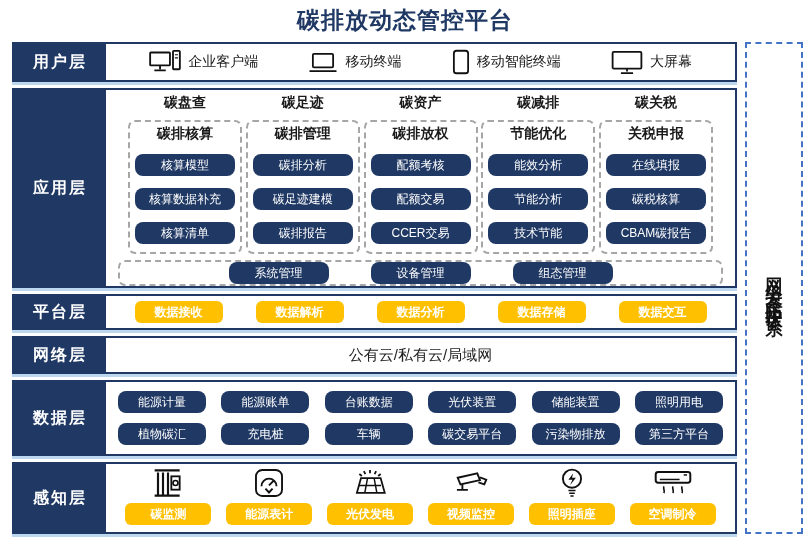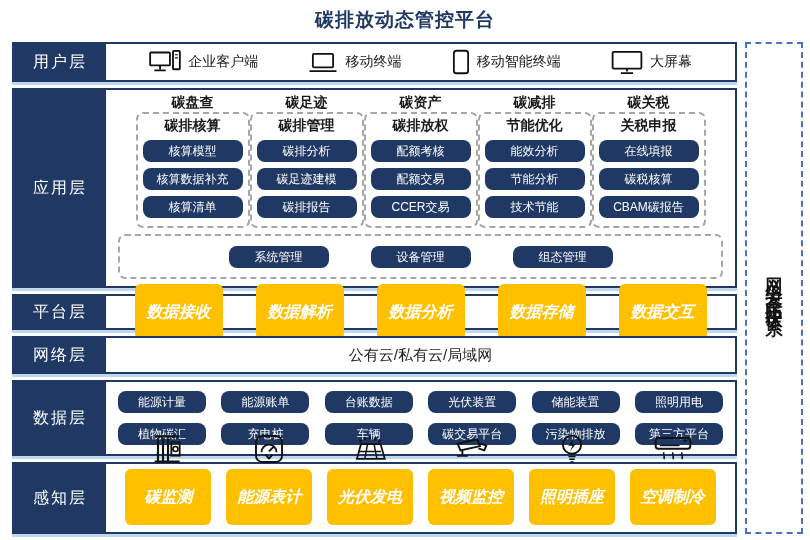--- a/index.html
+++ b/index.html
@@ -2,53 +2,53 @@
 <html style="--navy: #1F3864; --orange: #FFC000; --shadow: #BDD7EE; --dash: #A6A6A6; --panel-dash: #4472C4;"><head>
 <meta charset="utf-8">
 <style>
   :root{
     --navy:#1F3864; --orange:#FFC000; --shadow:#BDD7EE; --dash:#A6A6A6; --panel-dash:#4472C4;
   }
   *{box-sizing:border-box;}
   body{margin:0;background:#fff;font-family:"Liberation Sans","DejaVu Sans",sans-serif;}
   .page{width:810px;height:540px;background:#fff;overflow:hidden;}
   .title{height:40px;display:flex;align-items:center;justify-content:center;
-         font-size:19px;font-weight:bold;color:var(--navy);letter-spacing:1px;}
+         font-size:23px;font-weight:bold;color:var(--navy);letter-spacing:1px;}
   .main{display:flex;margin:2px 5px 0 12px;gap:8px;height:492px;}
   .stack{width:725px;flex:none;display:flex;flex-direction:column;gap:6px;}
 
   .layer{display:flex;border:2px solid var(--navy);box-shadow:0 3px 0 var(--shadow);background:#fff;}
-  .layer-label{width:92px;flex:none;background:var(--navy);color:#fff;font-weight:normal;
+  .layer-label{width:92px;flex:none;background:var(--navy);color:#fff;font-weight:bold;
                font-size:16px;display:flex;align-items:center;justify-content:center;letter-spacing:2px;}
   .layer-content{flex:1;min-width:0;}
 
   .layer.user{height:40px;}
   .user-items{display:flex;align-items:center;justify-content:space-around;padding:0 18px;height:100%;}
   .user-item{display:flex;align-items:center;gap:7px;}
   .user-icon{display:flex;align-items:center;}
   .user-label{font-size:14px;color:#1a1a1a;}
 
   .layer.app{height:200px;}
   .app-content{display:flex;flex-direction:column;height:100%;}
-  .app-columns{display:flex;justify-content:center;padding:3px 4px 0;}
+  .app-columns{display:flex;justify-content:space-between;padding:3px 22px 0;}
   .app-col{width:114px;display:flex;flex-direction:column;align-items:center;}
   .app-col-header{font-size:14px;font-weight:bold;color:#1a1a1a;line-height:18px;}
-  .app-col-box{margin-top:1px;width:100%;border:2px dashed var(--dash);border-radius:7px;
-               padding:2px 5px 8px;display:flex;flex-direction:column;align-items:center;gap:6px;}
+  .app-col-box{margin-top:9px;width:100%;border:2px dashed var(--dash);border-radius:7px;
+               padding:2px 5px 8px;display:flex;flex-direction:column;align-items:center;gap:12px;}
   .app-col-sub{font-size:14px;font-weight:bold;color:#1a1a1a;line-height:18px;}
   .pill-navy{background:var(--navy);color:#fff;font-size:12px;line-height:14px;border-radius:8px;
              padding:4px 2px;width:100px;text-align:center;white-space:nowrap;}
   .app-common{flex:1;margin:6px 12px 7px;border:2px dashed var(--dash);border-radius:7px;
               display:flex;align-items:center;justify-content:center;gap:42px;}
   .app-common .pill-navy{width:auto;min-width:100px;padding:4px 12px;}
 
   .layer.platform{height:36px;}
   .platform-items{display:flex;align-items:center;justify-content:space-around;padding:0 12px;height:100%;}
-  .pill-orange{background:var(--orange);color:#fff;font-size:16px;font-weight:bold;line-height:14px;
-               border-radius:6px;padding:21px 0;width:88px;text-align:center;white-space:nowrap;font-style:italic;}
+  .pill-orange{background:var(--orange);color:#fff;font-size:12px;font-weight:bold;line-height:14px;
+               border-radius:6px;padding:4px 0;width:88px;text-align:center;white-space:nowrap;}
 
   .layer.network{height:38px;}
   .network-text{display:flex;align-items:center;justify-content:center;height:100%;
                 font-size:15px;color:#222;border-radius:15px;}
 
   .layer.data{height:76px;}
   .data-rows{display:flex;flex-direction:column;justify-content:space-evenly;padding:0 12px;height:100%;}
   .data-row{display:flex;justify-content:space-between;}
   .data-row .pill-navy{width:88px;}
 

